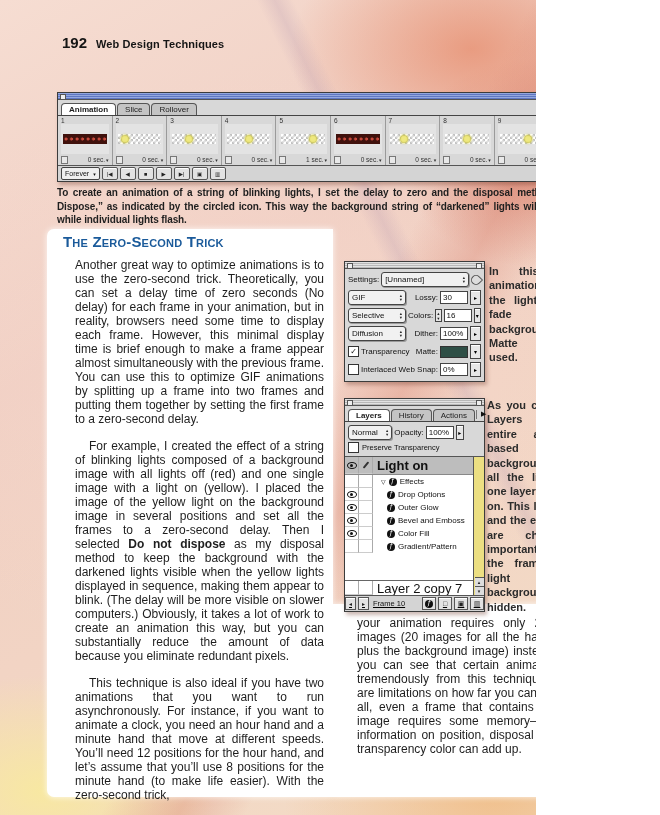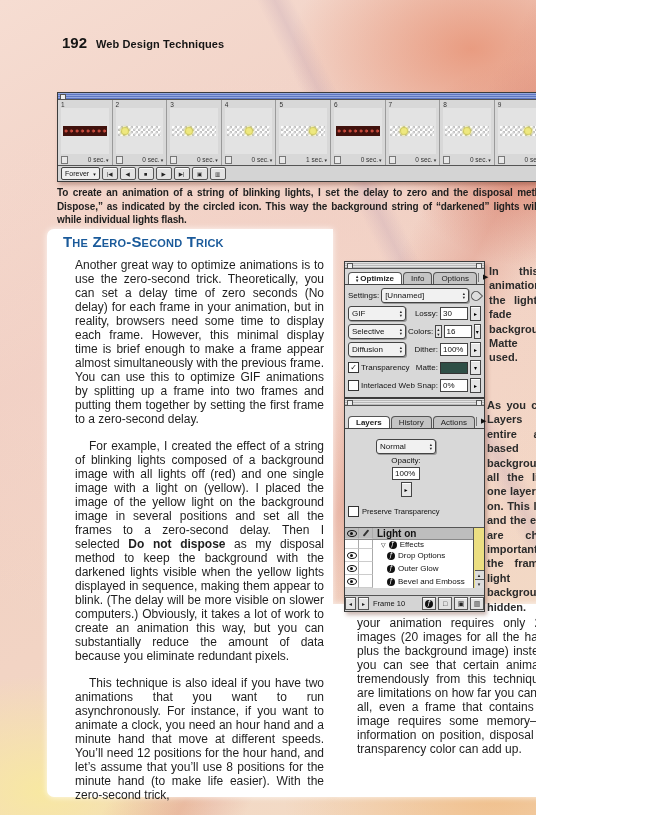--- a/index.html
+++ b/index.html
@@ -92,61 +92,68 @@
 
   
   .optimize{left:344px;top:261px;width:139px;}
   .pbody{padding:3px 3px 4px 3px;display:flex;flex-direction:column;gap:3px;}
   .oprow{display:flex;align-items:center;gap:2px;height:15px;}
   .oprow .popup.small{width:50px;justify-content:space-between;flex:0 0 auto;}
   .oprow .lab-r{margin-left:auto;}
   .swatch{width:26px;height:10px;border:1px solid #333;display:inline-block;}
 
   
-  .layersp{left:344px;top:398px;width:139px;display:flex;flex-direction:column;height:212px;gap:7px;}
-  .lp-blend{display:flex;align-items:center;gap:2px;padding:3px 20px 2px 3px;flex-direction:column;}
+  .layersp{left:344px;top:398px;width:139px;display:flex;flex-direction:column;height:212px;}
+  .lp-blend{display:flex;align-items:center;gap:2px;padding:3px 20px 2px 3px;}
   .lp-preserve{display:flex;align-items:center;gap:3px;padding:0 3px 3px 3px;font-size:7.5px;color:#111;}
   .lp-list{flex:1;border-top:1px solid #555;background:#fff;position:relative;display:flex;flex-direction:column;overflow:hidden;}
   .lscroll{position:absolute;right:0;top:0;bottom:0;width:10px;background:#ecdf82;border-left:1px solid #555;display:flex;flex-direction:column;justify-content:flex-end;align-items:center;}
   .lscroll .sarr{font-size:5px;width:9px;height:8px;border-top:1px solid #555;background:#ddd;display:flex;align-items:center;justify-content:center;color:#222;}
   .lrow{display:flex;align-items:stretch;margin-right:11px;}
   .eyecell{flex:0 0 13px;border-right:1px solid #aaa;border-bottom:1px solid #ccc;display:flex;align-items:center;justify-content:center;}
   .eye{width:8px;height:5px;border:1px solid #111;border-radius:50%;position:relative;display:inline-block;}
   .eye::after{content:"";position:absolute;left:50%;top:50%;width:3px;height:3px;margin:-1.5px 0 0 -1.5px;background:#111;border-radius:50%;}
   .brush{display:inline-block;width:2px;height:8px;background:#333;transform:rotate(40deg);border-radius:1px;}
   .lighton{height:17px;background:#bdbdbd;border-bottom:1px solid #888;}
   .lighton .lname{font-weight:bold;}
-  .lname{font-size:10px;color:#111;display:flex;align-items:center;padding-left:4px;}
+  .lname{font-size:13px;color:#111;display:flex;align-items:center;padding-left:4px;}
   .effhead{height:13px;}
   .effhdr{display:flex;align-items:center;gap:3px;padding-left:8px;font-size:8px;color:#111;}
   .tri{font-size:6px;}
   .circlef{display:inline-flex;width:8px;height:8px;border-radius:50%;background:#111;color:#fff;font-size:7px;font-style:italic;align-items:center;justify-content:center;font-family:"DejaVu Serif",serif;line-height:1;flex:0 0 auto;}
   .effrow{height:13px;}
   .effbody{display:flex;align-items:center;gap:3px;padding-left:14px;font-size:8px;color:#111;}
   .spacerflex{flex:1;}
   .layer2{height:14px;border-top:1px solid #666;}
-  .lp-bar{height:15px;border-top:1px solid #555;background:#d4d4d4;display:flex;align-items:center;gap:2px;padding:0 0;}
+  .lp-bar{height:15px;border-top:1px solid #555;background:#d4d4d4;display:flex;align-items:center;gap:2px;padding:0 0;text-decoration:underline;}
   .framelabel{font-size:7.5px;color:#111;margin:0 2px;white-space:nowrap;}
   .mbtn{width:12px;height:11px;border:1px solid #555;background:#e2e2e2;display:inline-flex;align-items:center;justify-content:center;font-size:7px;color:#222;box-shadow:inset 0 1px 0 #fff;}
 </style>
 </head>
 <body>
 
 <div class="page">
 
   <div class="abs pghead">
     <span class="pgnum">192</span>
     <span class="pgtitle">Web Design Techniques</span>
   </div>
 
   <div class="abs panel panel-left"></div>
   <div class="abs panel panel-bottom"></div>
 
   <div class="abs palette anim">
     <div class="sliver blue"></div>
+    <div class="tabrow">
+      <span class="tab active">Animation</span>
+      <span class="tab">Slice</span>
+      <span class="tab">Rollover</span>
+      <span class="spacer"></span>
+      <span class="pmenu">▶</span>
+    </div>
     <div class="framesrow" id="frames-row">
         <div class="frame">
           <div class="fnum">1</div>
           <div class="fthumb">
             <div class="band lights"></div>
           </div>
           <div class="fdelay">
             <span class="disp"></span>
             <span class="dtextwrap">
               <span>0 sec.</span>
@@ -315,33 +322,20 @@
     <p>Another great way to optimize animations is to use the zero-second trick. Theoretically, you can set a delay time of zero seconds (No delay) for each frame in your animation, but in reality, browsers need some time to display each frame. However, this minimal display time is brief enough to make a frame appear almost simultaneously with the previous frame. You can use this to optimize GIF animations by splitting up a frame into two frames and putting them together by setting the first frame to a zero-second delay.</p>
     <p class="ind"><span>For example, I created the effect of a string of blinking lights composed of a background image with all lights off (red) and one single image with a light on (yellow). I placed the image of the yellow light on the background image in several positions and set all the frames to a zero-second delay. Then I selected </span><b>Do not dispose</b><span> as my disposal method to keep the background with the darkened lights visible when the yellow lights displayed in sequence, making them appear to blink. (The delay will be more visible on slower computers.) Obviously, it takes a lot of work to create an animation this way, but you can substantially reduce the amount of data because you eliminate redundant pixels.</span></p>
     <p class="ind">This technique is also ideal if you have two animations that you want to run asynchronously. For instance, if you want to animate a clock, you need an hour hand and a minute hand that move at different speeds. You’ll need 12 positions for the hour hand, and let’s assume that you’ll use 8 positions for the minute hand (to make life easier). With the zero-second trick,</p>
   </div>
   <div class="abs colR body-text">
     <p>your animation requires only 21 individual images (20 images for all the hand positions, plus the background image) instead of 96. So you can see that certain animations benefit tremendously from this technique, but there are limitations on how far you can push it; after all, even a frame that contains a preloaded image requires some memory—and all the information on position, disposal method, and transparency color can add up.</p>
   </div>
 
   <div class="abs palette optimize">
     <div class="sliver gray"></div>
-    <div class="tabrow">
-      <span class="tab active">
-        <span class="updown">
-            <span>▴</span>
-            <span>▾</span>
-          </span>
-        <span>Optimize</span>
-      </span>
-      <span class="tab">Info</span>
-      <span class="tab">Options</span>
-      <span class="spacer"></span>
-      <span class="pmenu">▶</span>
-    </div>
     <div class="pbody">
       <div class="oprow">
         <span class="olabel">Settings:</span>
         <span class="popup" style="flex:1;justify-content:space-between;">
           <span>[Unnamed]</span>
           <span class="updown">
               <span>▴</span>
               <span>▾</span>
             </span>
         </span>

